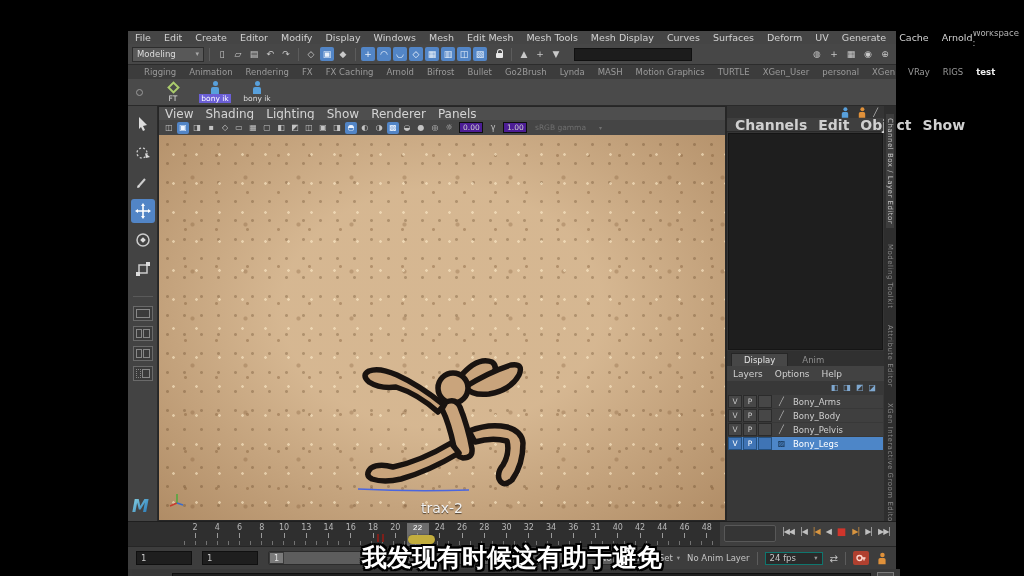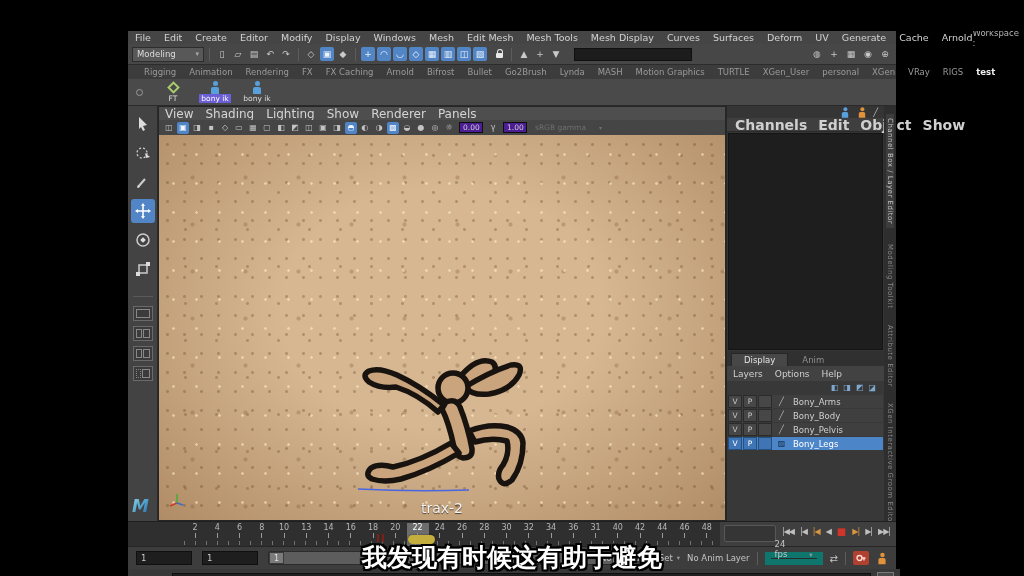--- a/index.html
+++ b/index.html
@@ -110,42 +110,42 @@
 
   
   .timeslider { position:absolute; left:0; top:490px; width:768px; height:25px; background:#2f2f2f; border-top:1px solid #1f1f1f; }
   .ticks { position:absolute; left:56px; top:1px; width:534px; height:23px; display:flex; }
   .ticks::after { content:""; position:absolute; left:0; right:0; bottom:1px; height:4px;
     background:repeating-linear-gradient(90deg, rgba(170,170,170,.55) 0 1px, transparent 1px 11px); }
   .tick-cell { flex:1; position:relative; display:flex; flex-direction:column; align-items:center; }
   .tick-num { font-size:8px; color:#b8b8b8; line-height:10px; }
   .tick-mark { width:1px; height:5px; background:#9a9a9a; }
   .tick-cell.cur { background:#6d6d6d; }
-  .tick-cell.cur .tick-num { color:#fff; }
+  .tick-cell.cur .tick-num { color:#fff;font-family:Liberation Mono, monospace; }
   .playhead { position:absolute; left:280px; top:13px; width:27px; height:9px; background:#c3ae3e; border-radius:5px; box-shadow:0 0 2px rgba(0,0,0,.5); }
   .keytick { position:absolute; top:12px; width:2px; height:8px; background:#7e1f1a; }
   .k1 { left:249px; } .k2 { left:254px; }
   .ts-right { position:absolute; left:592px; right:0; top:0; bottom:0; background:#3f3f3f; }
   .ts-box { position:absolute; left:4px; top:3px; width:52px; height:17px; background:#353535; border:1px solid #585858; border-radius:2px; }
   .playback { position:absolute; right:6px; top:4px; display:flex; gap:6px; align-items:center; }
   .pb { font-size:8px; letter-spacing:-1px; color:#c0c0c0; cursor:default; }
   .pb.pb-o { color:#d89540; }
   .pb.pb-r { color:#d0352b; font-size:10px; letter-spacing:0; }
 
   
   .rangerow { position:absolute; left:0; top:515px; width:768px; height:23px; background:#3d3d3d; border-top:1px solid #262626; }
   .rs-field { position:absolute; top:4px; width:56px; height:14px; background:#1e1e1e; border:1px solid #101010; color:#c9c9c9; font-size:8.5px; display:flex; align-items:center; padding-left:4px; }
   .rs-f1 { left:8px; } .rs-f2 { left:74px; }
   .rs-slider { position:absolute; left:140px; top:4px; width:360px; height:14px; background:#5d5d5d; border:1px solid #2c2c2c; border-radius:2px; }
   .rs-handle { position:absolute; top:0; bottom:0; width:15px; background:#7b7b7b; border:1px solid #3a3a3a; color:#e2e2e2; font-size:8px; display:flex; align-items:center; justify-content:center; }
   .rs-handle.left { left:0; } .rs-handle.right { right:0; }
   .rs-right { position:absolute; right:8px; top:3px; height:16px; display:flex; align-items:center; gap:7px; }
   .rs-dd { font-size:8.5px; color:#c5c5c5; display:flex; align-items:center; gap:4px; white-space:nowrap; }
   .rs-dd .caret { font-size:6.5px; color:#9a9a9a; }
-  .fps-box { width:58px; height:13px; background:#2a2a2a; border:6px solid #0f766e; font-size:8.5px; color:#c5c5c5; display:flex; align-items:flex-end; padding:0 4px; gap:16px; }
+  .fps-box { width:58px; height:13px; background:#2a2a2a; border:1px solid #0f766e; font-size:8.5px; color:#c5c5c5; display:flex; align-items:center; padding:0 4px; gap:16px; }
   .fps-box .caret { margin-left:auto; font-size:6.5px; color:#9a9a9a; }
   .loop-ico { font-size:10px; color:#c5c5c5; }
   .autokey { width:16px; height:14px; background:#b0402f; border-radius:2px; display:flex; align-items:center; justify-content:center; }
 
   
   .melrow { position:absolute; left:4px; top:538px; width:768px; height:21px; background:#383838; display:flex; align-items:center; gap:6px; padding:0 6px; }
   .mel-label { font-size:9px; color:#cfcfcf; width:28px; }
   .mel-input { flex:1; height:14px; background:#1f1f1f; border:1px solid #0f0f0f; color:#ccc; font-size:9px; padding-left:4px; }
   .script-ico { width:17px; height:15px; border:1px solid #7a7a7a; background:#4a4a4a; color:#d5d5d5; font-size:9px; display:flex; align-items:center; justify-content:center; }
   .helpline { position:absolute; left:0; top:559px; width:768px; height:17px; background:#7a7a7a; display:flex; align-items:center; padding-left:30px; }

